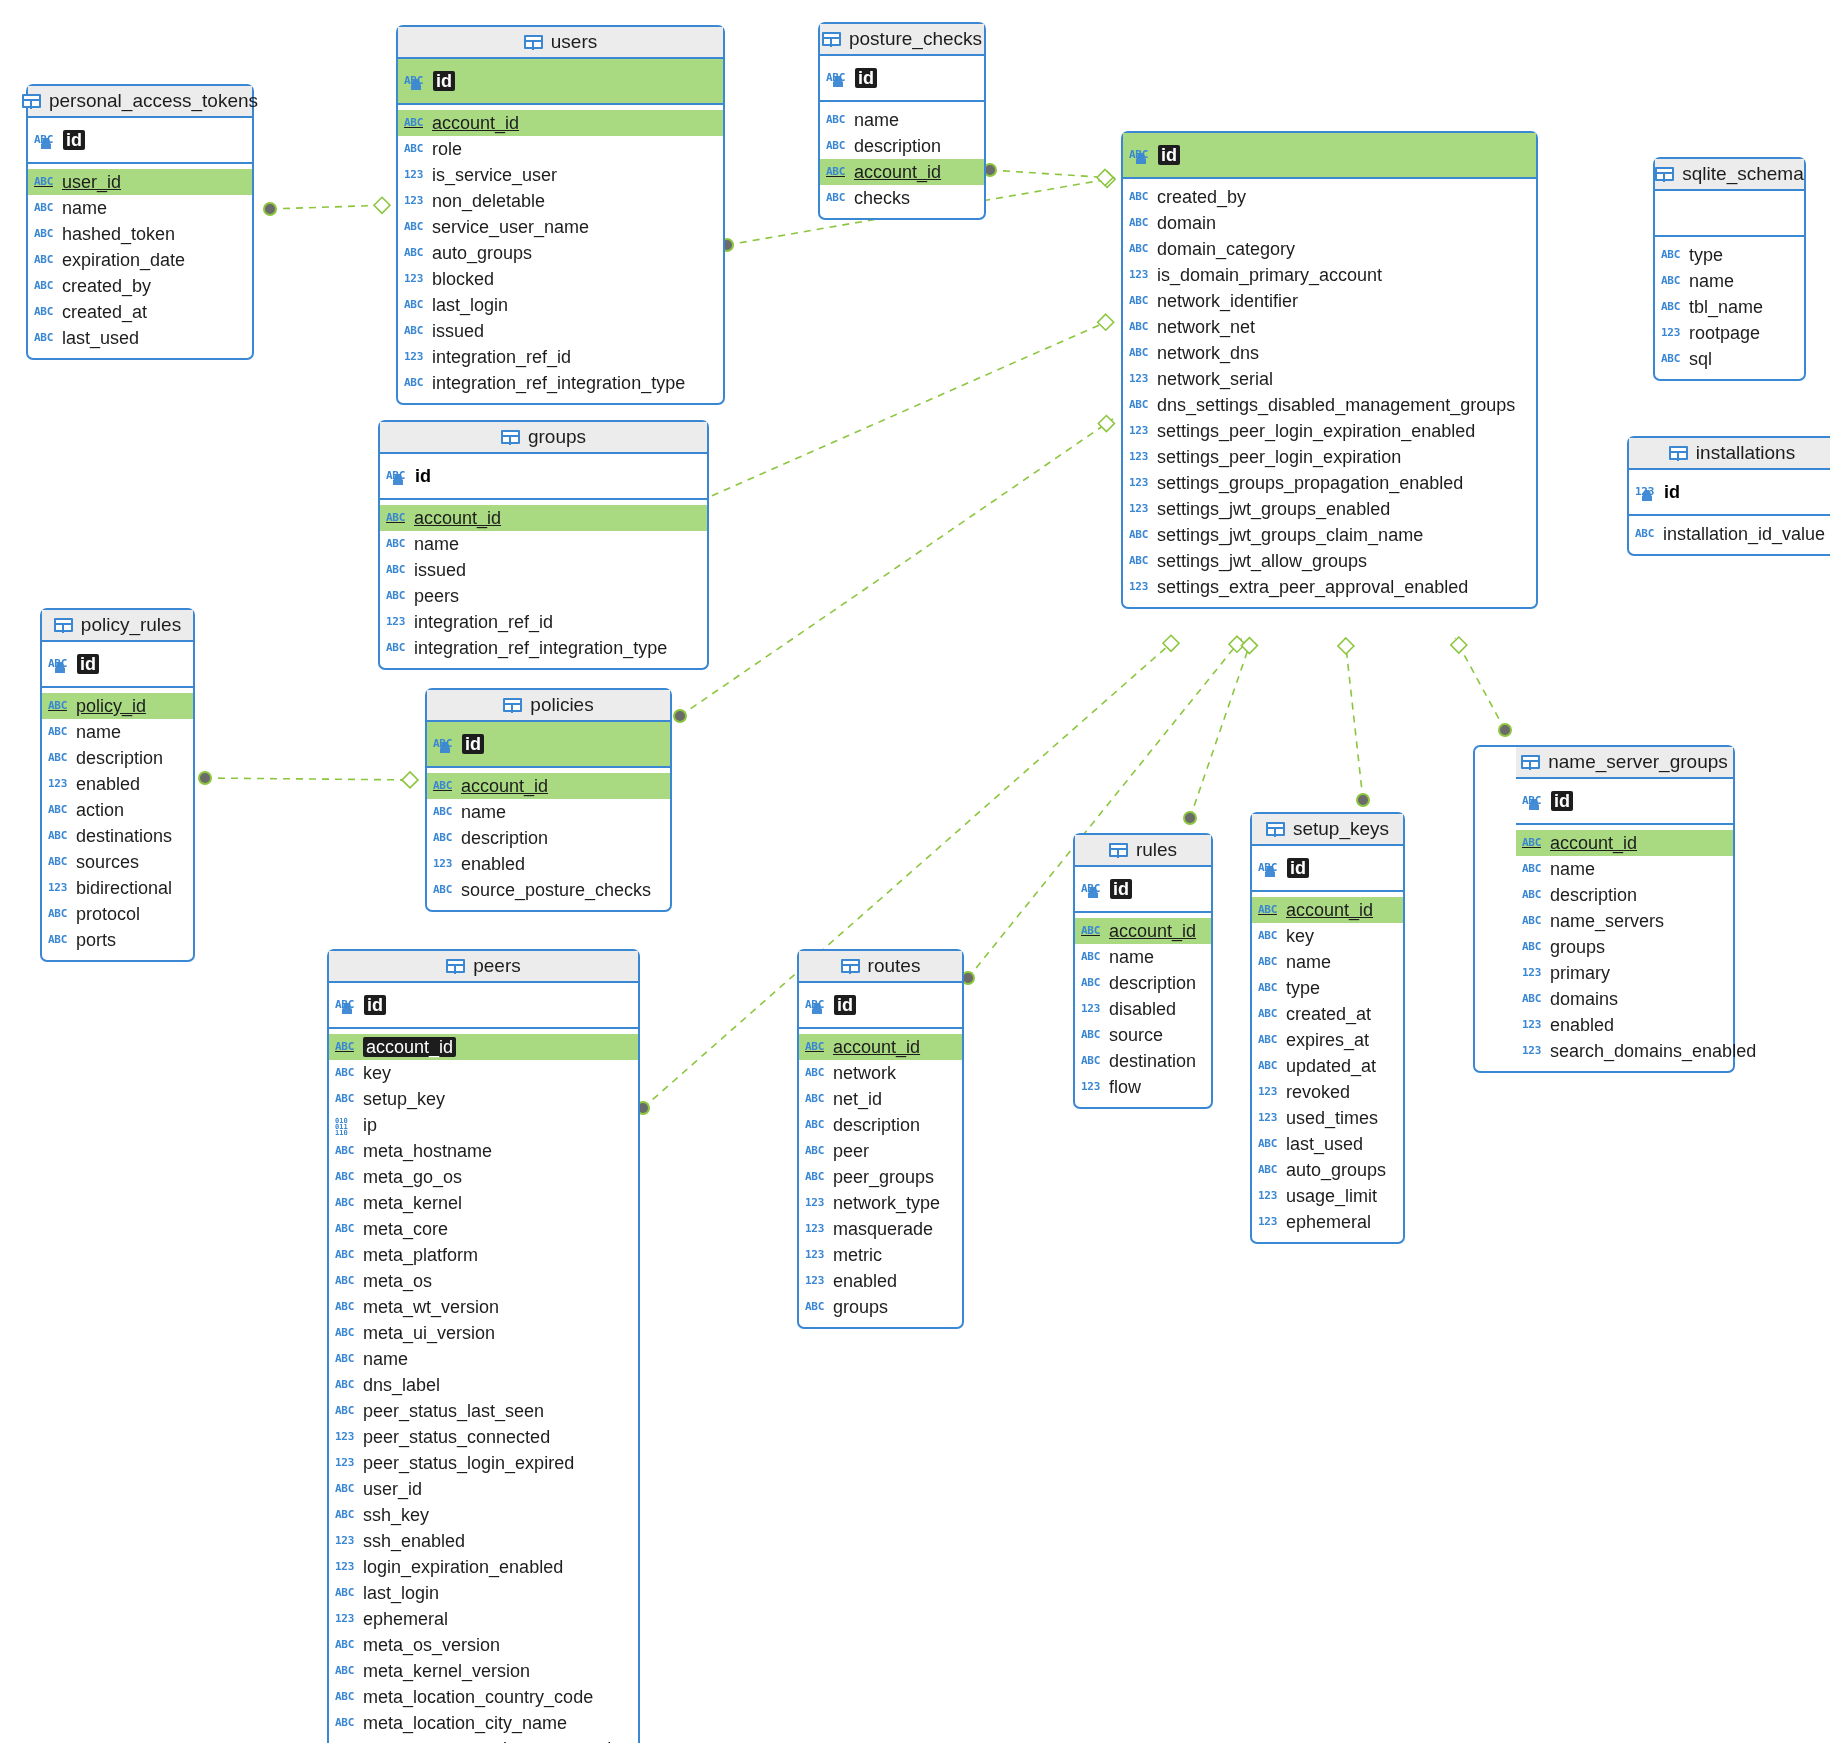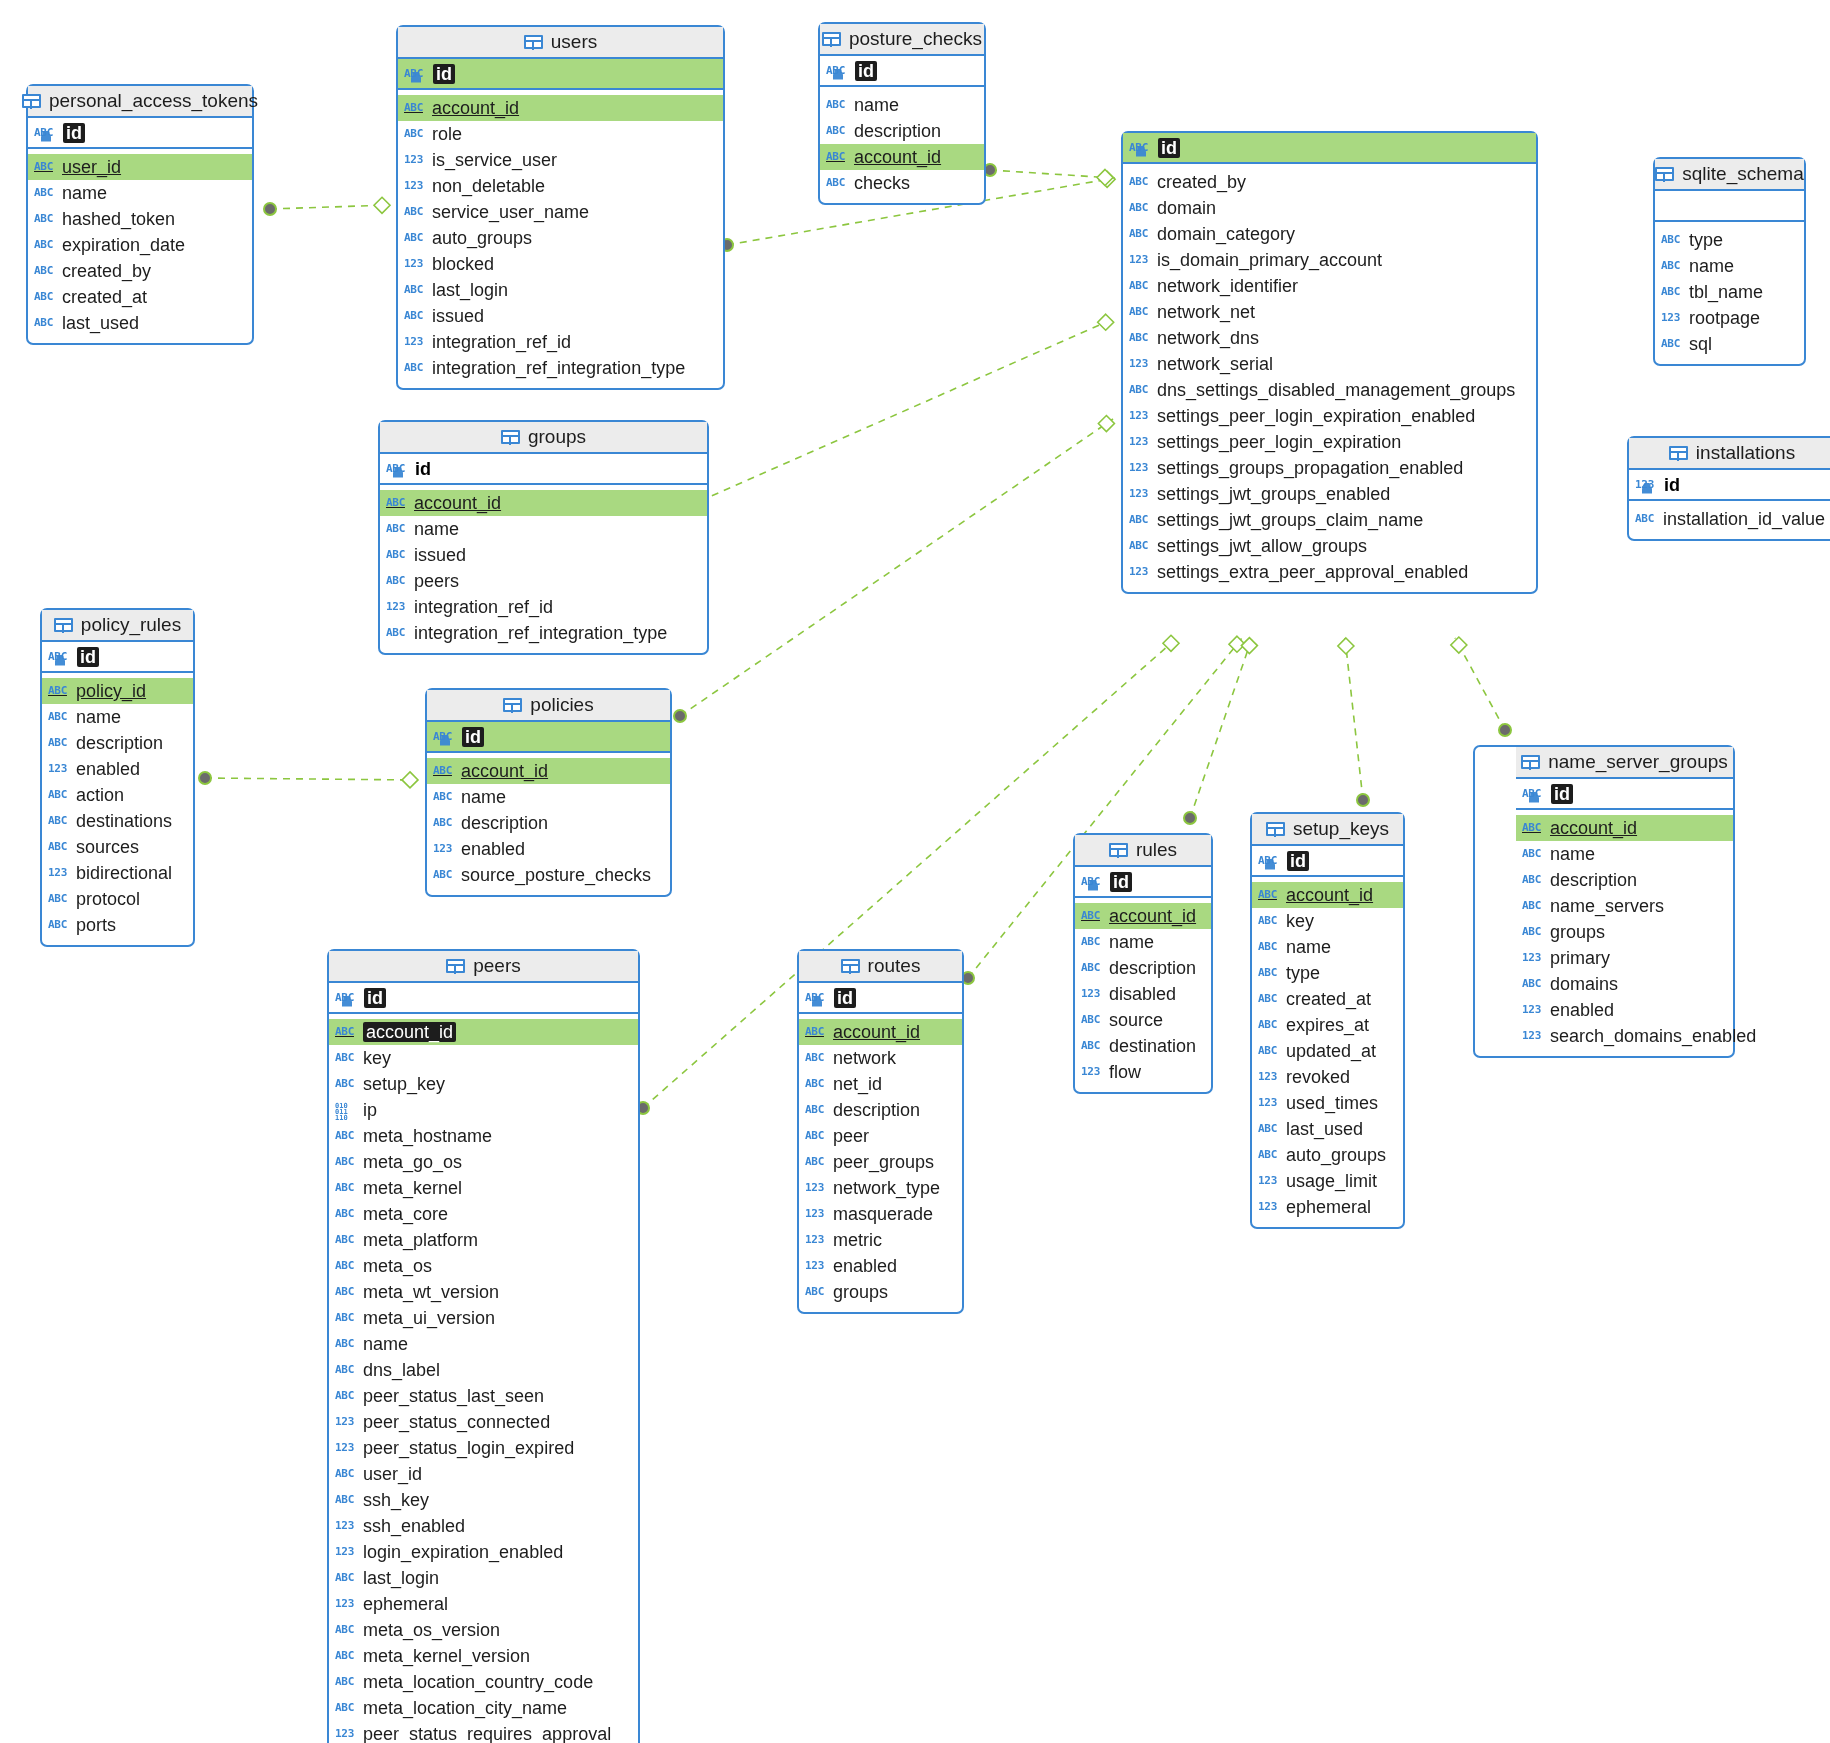--- a/index.html
+++ b/index.html
@@ -36,21 +36,21 @@
     display: flex;
     align-items: center;
     justify-content: center;
     gap: 8px;
     font-size: 19px;
     color: #1d1d1d;
     padding: 0 6px;
   }
   .tbl-pk {
     border-bottom: 2px solid #3a87d4;
-    height: 31px;
+    height: 46px;
     display: flex;
     align-items: center;
     padding-left: 6px;
     gap: 5px;
     box-sizing: border-box;
   }
   .tbl-pk.green { background: #a9d981; }
   .tbl-body { padding: 5px 0 7px 0; }
   .field {
     display: flex;

